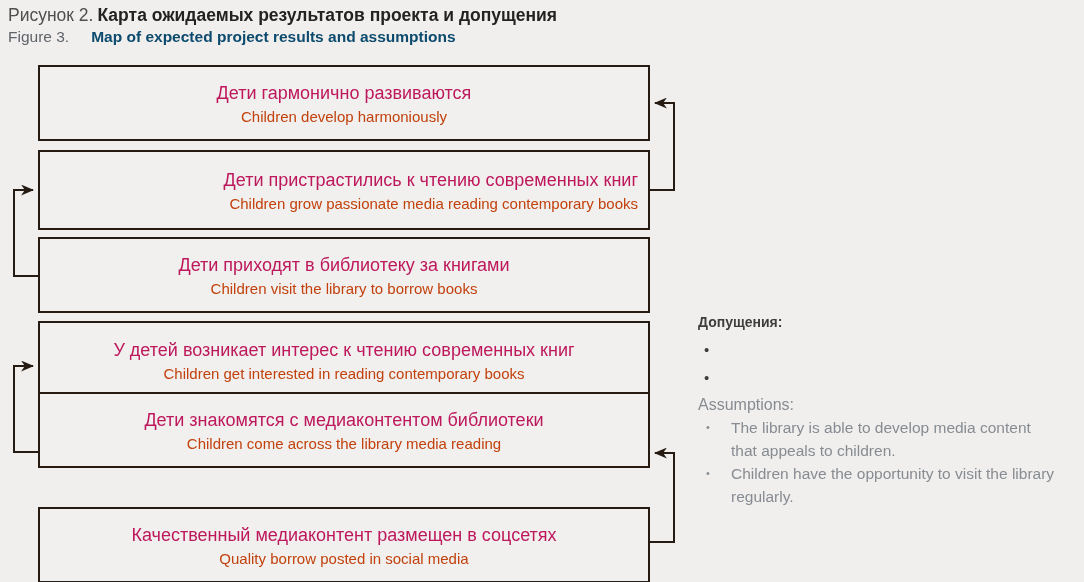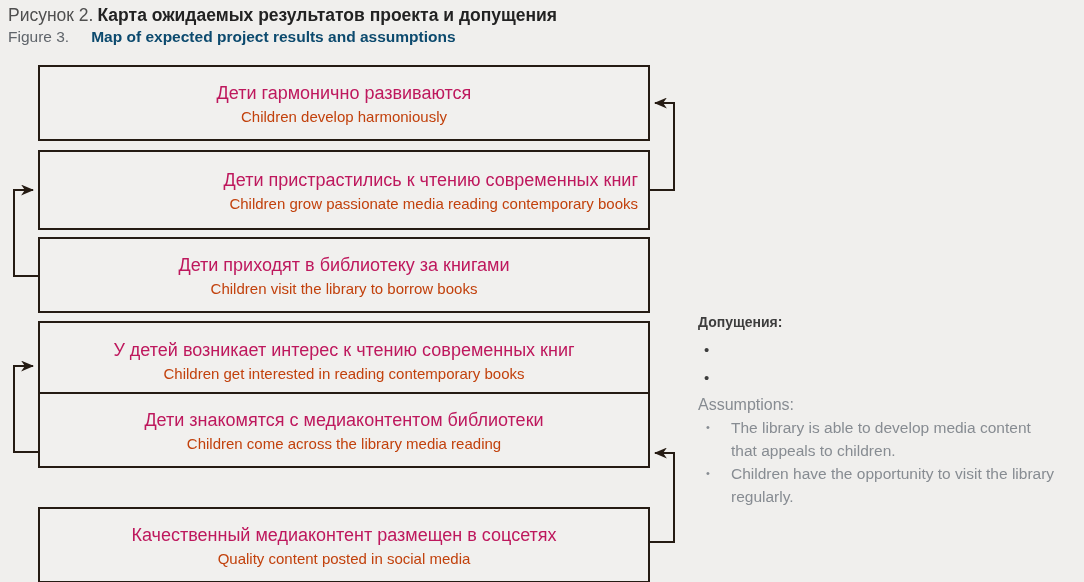--- a/index.html
+++ b/index.html
@@ -118,21 +118,21 @@
   <div class="rbox rbox4">
     <div class="ru">У детей возникает интерес к чтению современных книг</div>
     <div class="en">Children get interested in reading contemporary books</div>
   </div>
   <div class="rbox rbox5">
     <div class="ru">Дети знакомятся с медиаконтентом библиотеки</div>
     <div class="en">Children come across the library media reading</div>
   </div>
   <div class="rbox rbox6">
     <div class="ru">Качественный медиаконтент размещен в соцсетях</div>
-    <div class="en">Quality content posted in social media</div>
+    <div class="en">Quality borrow posted in social media</div>
   </div>
 
   <svg class="connectors" width="1084" height="582" viewBox="0 0 1084 582" xmlns="http://www.w3.org/2000/svg">
     <defs>
       <marker id="arrowhead" viewBox="0 0 12 10" refX="11" refY="5" markerWidth="13" markerHeight="11" markerUnits="userSpaceOnUse" orient="auto">
         <path d="M0,0 L12,5 L0,10 L3.5,5 Z" fill="#251b13"></path>
       </marker>
     </defs>
     <path class="wire" d="M 650 190 H 674 V 103 H 655" marker-end="url(#arrowhead)"></path>
     <path class="wire" d="M 38 276 H 14 V 190 H 33" marker-end="url(#arrowhead)"></path>

